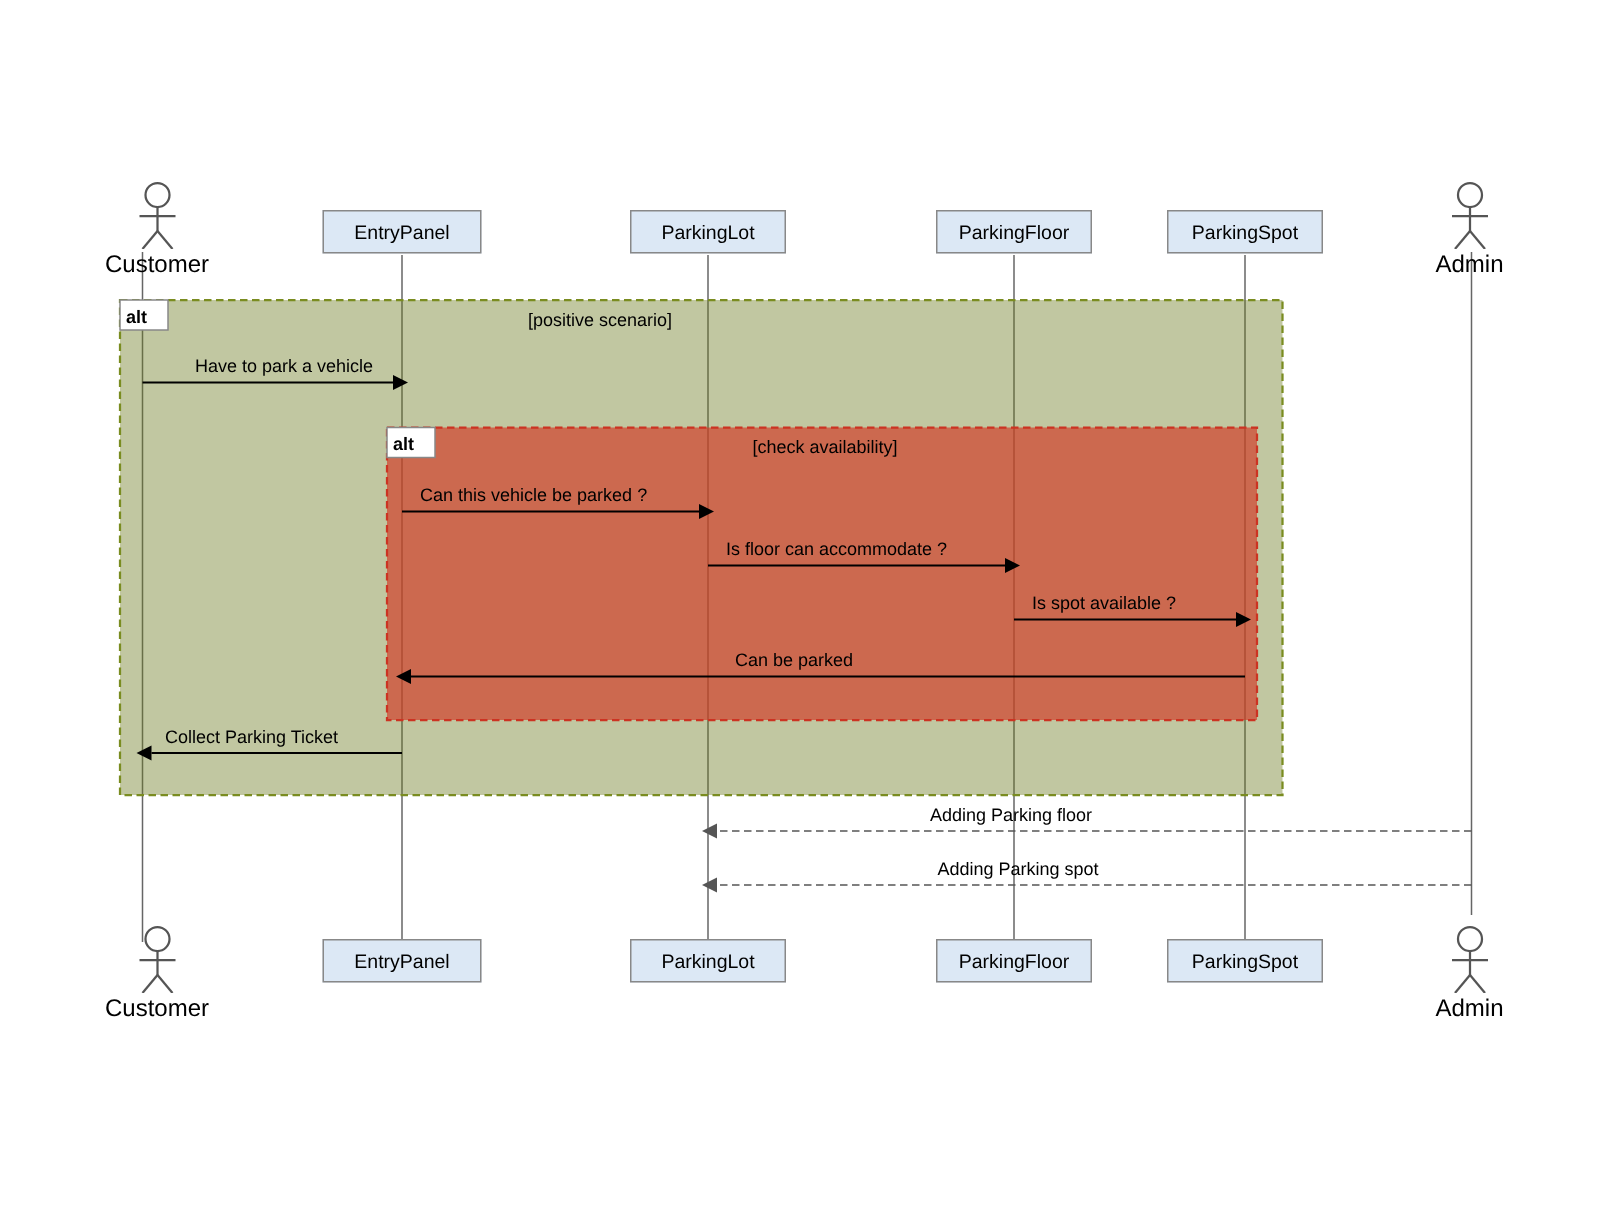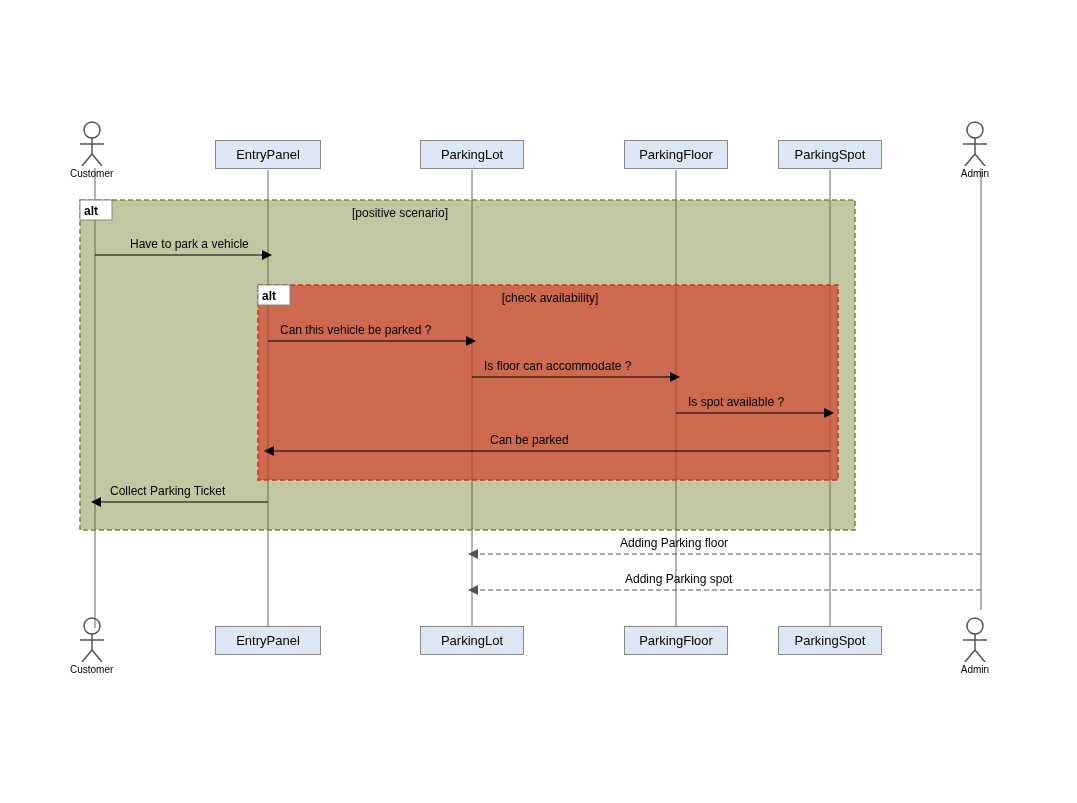--- a/index.html
+++ b/index.html
@@ -22,21 +22,21 @@
 
     
     .actor {
       position: absolute;
       display: flex;
       flex-direction: column;
       align-items: center;
     }
 
     .actor-label {
-      font-size: 10px;
+      font-size: 16px;
       text-align: center;
       margin-top: 2px;
       color: #000;
     }
 
     
     .lifeline-box {
       position: absolute;
       background: #dce8f5;
       border: 1px solid #888;

